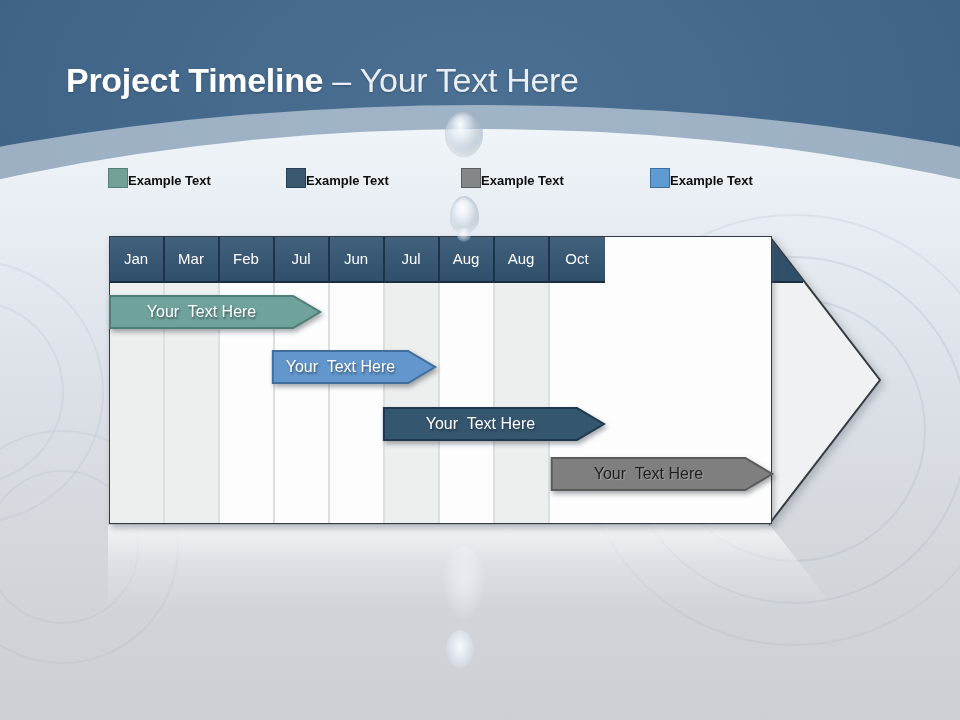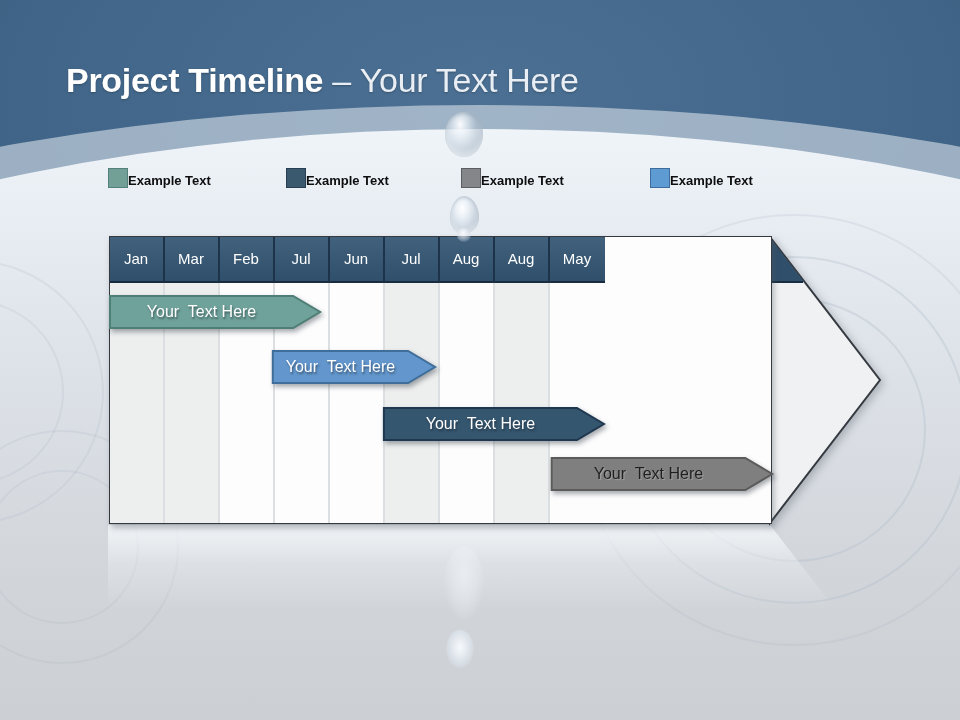--- a/index.html
+++ b/index.html
@@ -184,21 +184,21 @@
       </div>
       <div class="col">
         <div class="hcell">Aug</div>
         <div class="bcell even"></div>
       </div>
       <div class="col">
         <div class="hcell">Aug</div>
         <div class="bcell odd"></div>
       </div>
       <div class="col">
-        <div class="hcell">May</div>
+        <div class="hcell">Oct</div>
         <div class="bcell even"></div>
       </div>
     </div>
 
   <svg class="bars-svg" id="barsSvg" width="960" height="720">
       <polygon points="110,296 293.15,296 320.15,312 293.15,328 110,328" fill="#6FA29A" stroke="#4F7E76" stroke-width="2" class="bar-poly"></polygon>
       <polygon points="272.8,351 408.1,351 435.1,367 408.1,383 272.8,383" fill="#6296CC" stroke="#3F6E9A" stroke-width="2" class="bar-poly"></polygon>
       <polygon points="383.90000000000003,408 576.95,408 603.95,424 576.95,440 383.90000000000003,440" fill="#35566F" stroke="#1F3850" stroke-width="2" class="bar-poly"></polygon>
       <polygon points="551.65,458 745.25,458 772.25,474 745.25,490 551.65,490" fill="#7F7F7F" stroke="#5B5B5B" stroke-width="2" class="bar-poly"></polygon>
     </svg>

